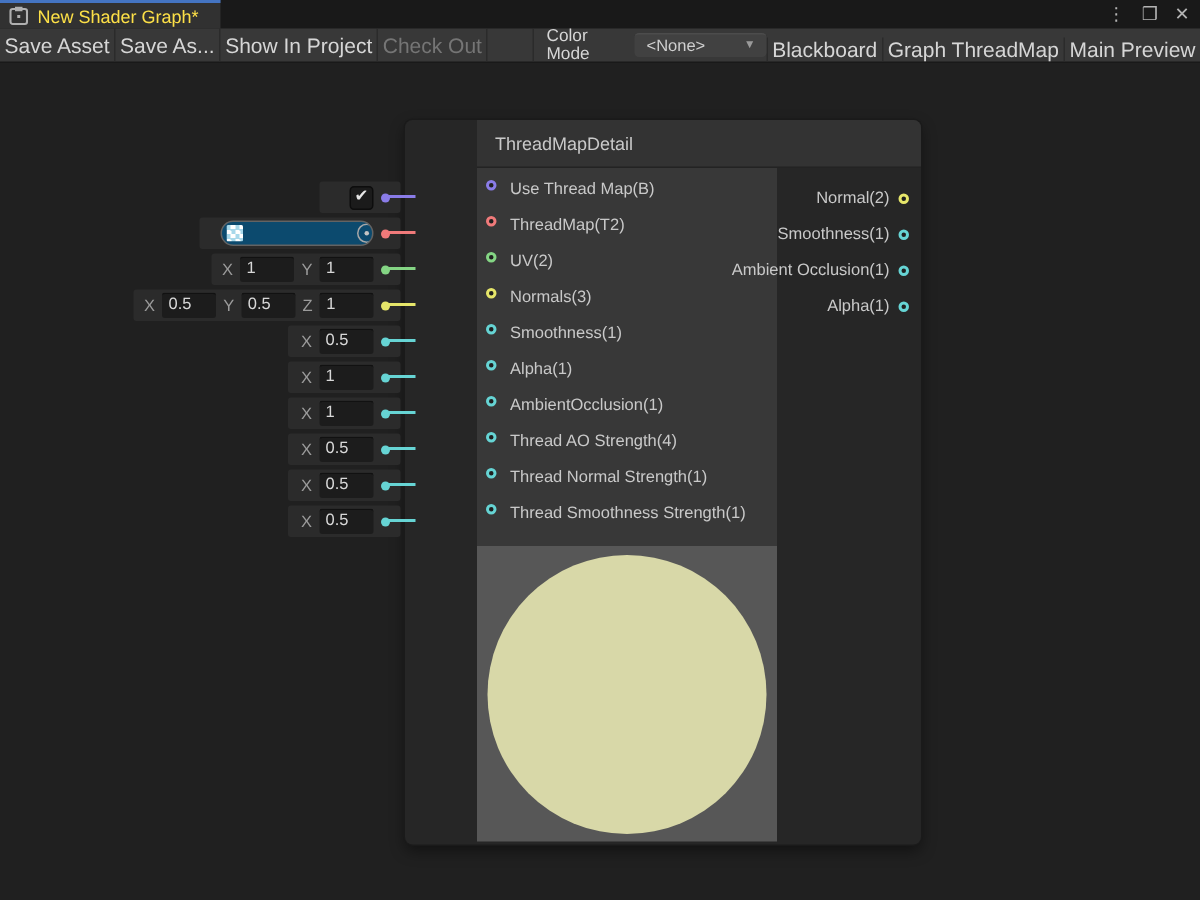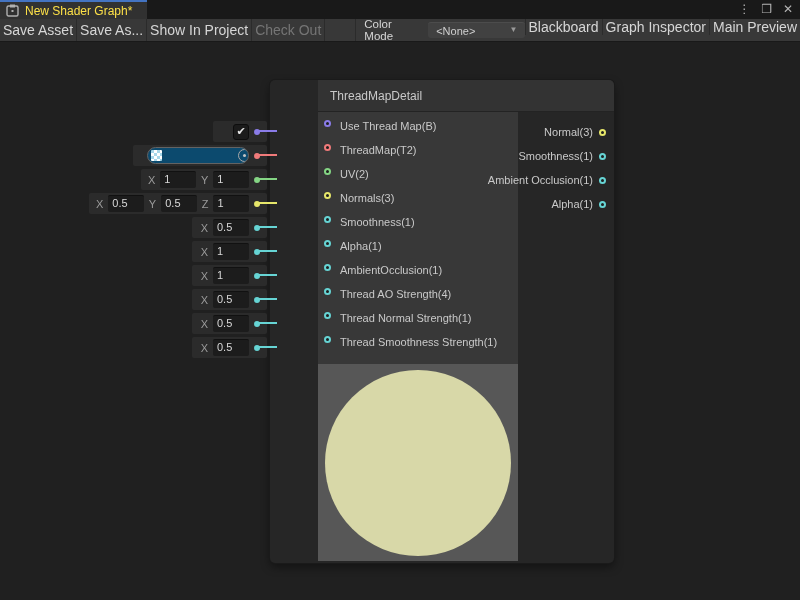--- a/index.html
+++ b/index.html
@@ -22,21 +22,21 @@
              border-bottom:1px solid #191919; display:flex; align-items:stretch; }
   .tbtn { display:flex; align-items:center; padding:0 3px; font-size:14px; color:#d6d6d6;
           border-right:1px solid #2b2b2b; white-space:nowrap; cursor:default; }
   .tbtn.disabled { color:#757575; }
   .cm-label { display:flex; align-items:center; font-size:11.5px; color:#d6d6d6;
               margin-left:30px; padding:0 6px 0 8px; border-left:1px solid #2b2b2b; }
   .dropdown { position:relative; align-self:center; width:99px; height:16px; background:#414141;
               border-radius:3px; border-top:1px solid #4c4c4c; display:flex; align-items:center; }
   .dropdown .dd-value { font-size:11px; color:#cfcfcf; padding-left:8px; }
   .dropdown .dd-arrow { position:absolute; right:7px; top:2px; font-size:8px; color:#9a9a9a; }
-  .tb-right { margin-left:auto; display:flex; align-items:flex-start; }
+  .tb-right { margin-left:auto; display:flex; align-items:flex-end; }
   .tb-right .tbtn { border-right:none; border-left:1px solid #2b2b2b; }
 
   
   .graph { position:absolute; left:0; top:42px; width:800px; height:558px; background:#202020; }
 
   
   .node { position:absolute; left:270px; top:38px; width:344px; height:483px;
           background:#262626; border-radius:5px; overflow:hidden;
           box-shadow:0 0 0 1px #1a1a1a, 0 4px 10px rgba(0,0,0,.45);padding-left:48px; }
   .node-header { height:32px; background:#333333; border-bottom:1px solid #232323;
@@ -121,21 +121,21 @@
     <div class="tbtn">Save As...</div>
     <div class="tbtn">Show In Project</div>
     <div class="tbtn disabled">Check Out</div>
     <div class="cm-label">Color Mode</div>
     <div class="dropdown">
       <span class="dd-value">&lt;None&gt;</span>
       <span class="dd-arrow">▼</span>
     </div>
     <div class="tb-right">
       <div class="tbtn">Blackboard</div>
-      <div class="tbtn">Graph Inspector</div>
+      <div class="tbtn">Graph ThreadMap</div>
       <div class="tbtn">Main Preview</div>
     </div>
   </div>
 
   <div class="graph">
 
     <div class="node">
       <div class="node-header">
         <span class="node-title">ThreadMapDetail</span>
       </div>
@@ -182,21 +182,21 @@
             <span class="port-label">Thread Smoothness Strength(1)</span>
           </div>
         </div>
 
         <div class="preview" style="background: rgb(87, 87, 87);">
           <div class="sphere" style="background: rgb(216, 216, 168);"></div>
         </div>
 
         <div class="outputs-col">
           <div class="out-row" style="top:8px">
-            <span class="port-label">Normal(3)</span>
+            <span class="port-label">Normal(2)</span>
             <span class="ring" style="border-color: rgb(230, 230, 106);"></span>
           </div>
           <div class="out-row" style="top:32px">
             <span class="port-label">Smoothness(1)</span>
             <span class="ring" style="border-color: rgb(102, 212, 212);"></span>
           </div>
           <div class="out-row" style="top:56px">
             <span class="port-label">Ambient Occlusion(1)</span>
             <span class="ring" style="border-color: rgb(102, 212, 212);"></span>
           </div>

